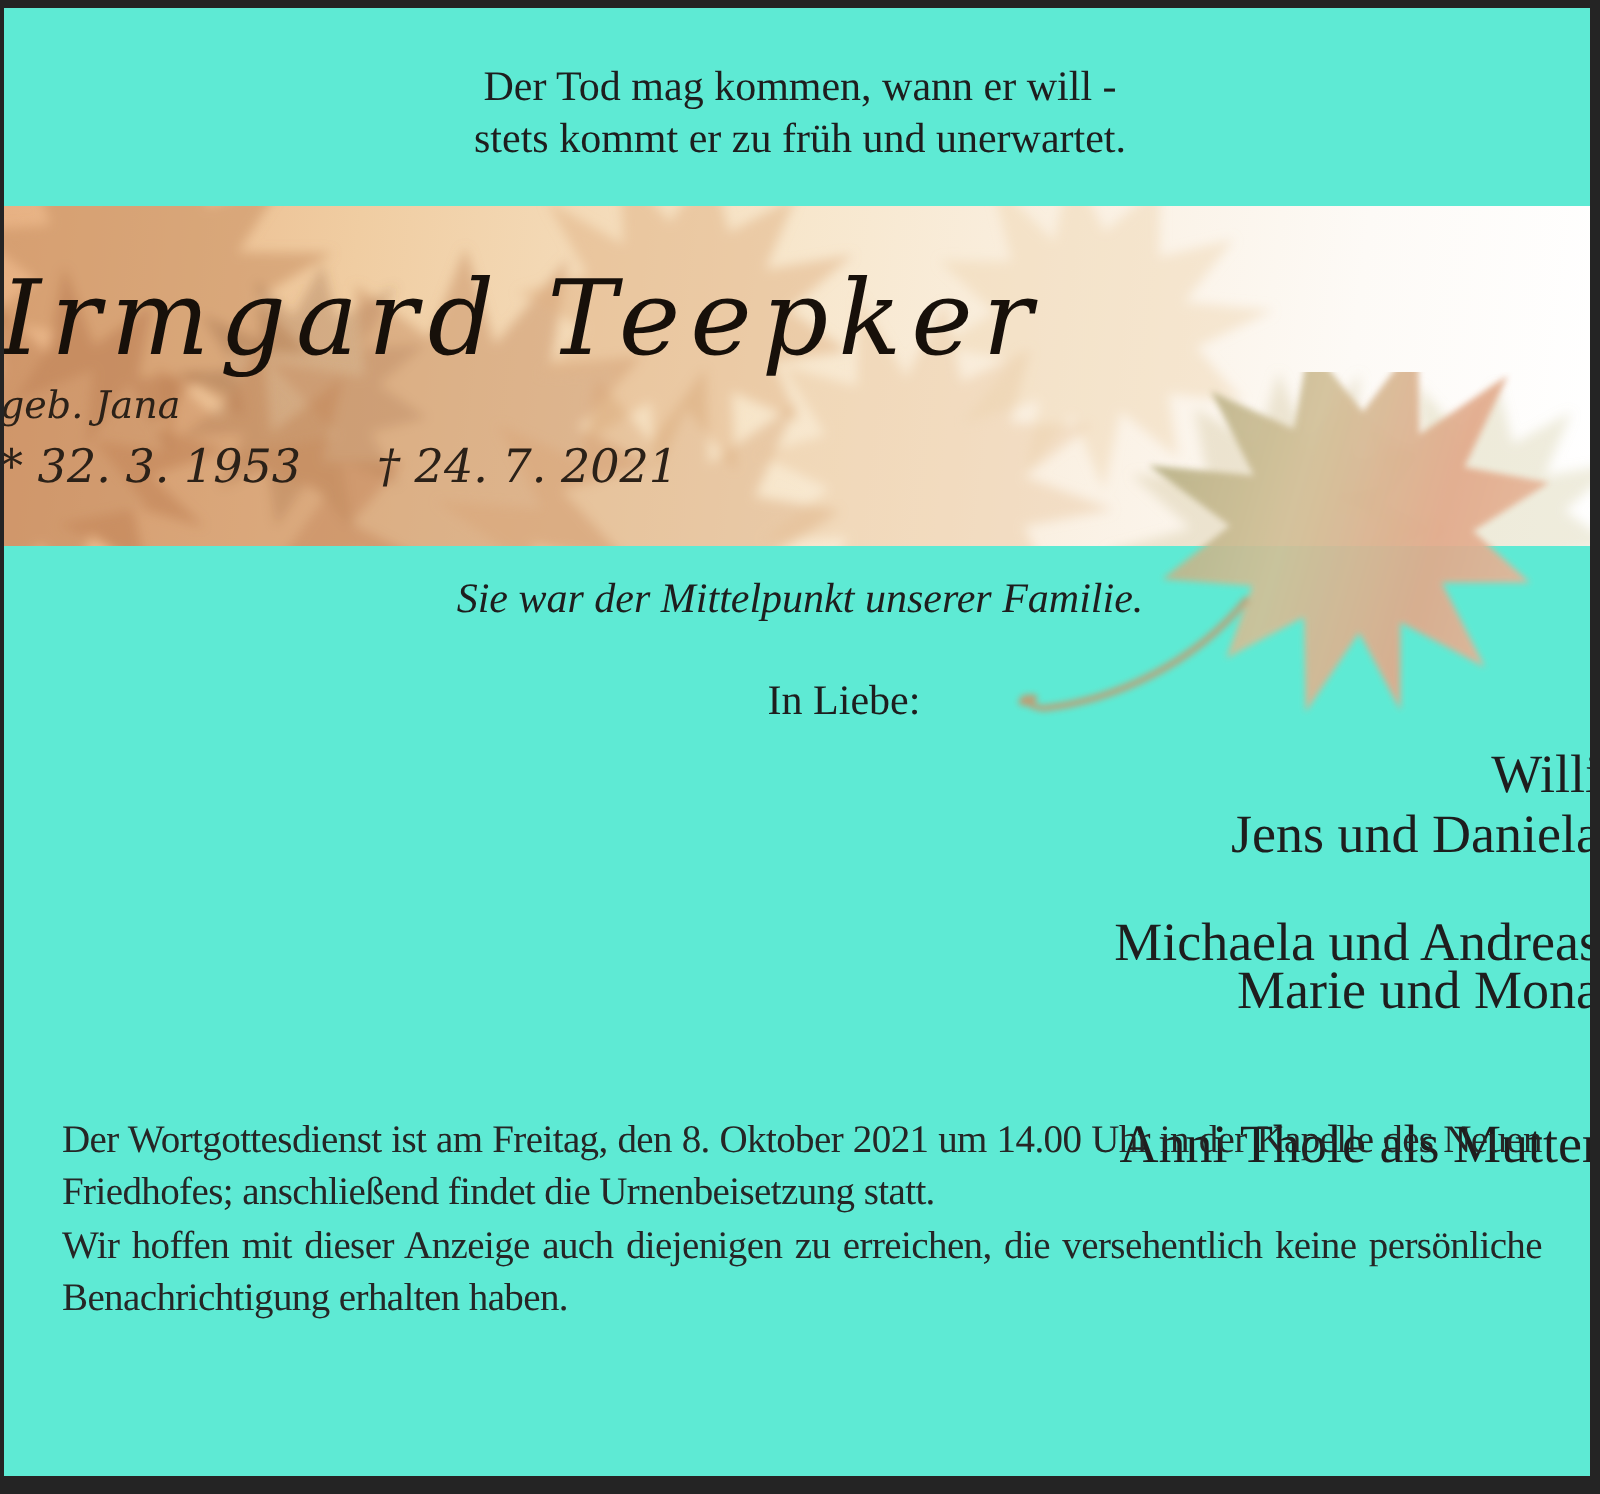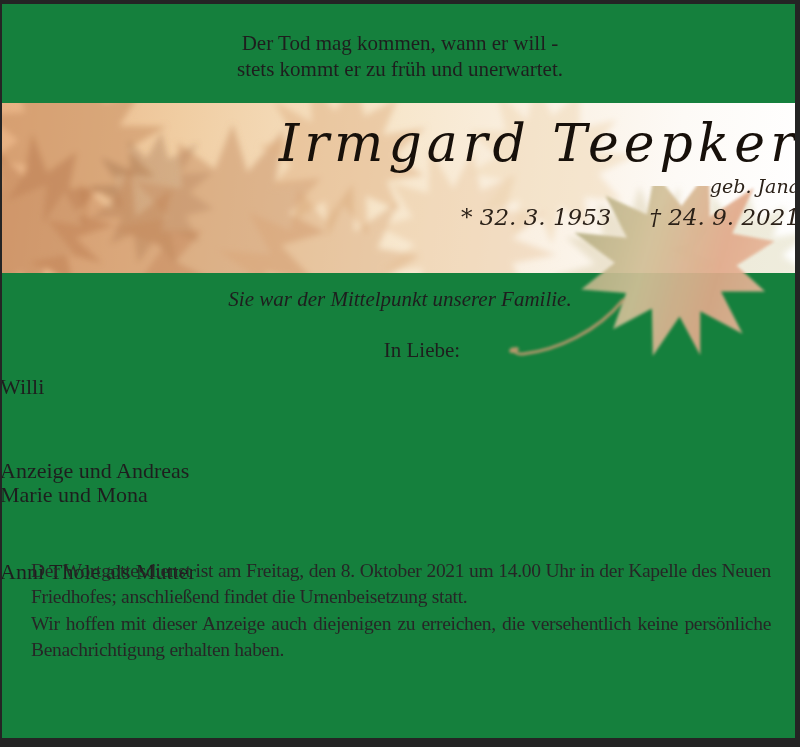--- a/index.html
+++ b/index.html
@@ -1,20 +1,20 @@
 <!DOCTYPE html>
 <html><head>
 <meta charset="utf-8">
 <style>
   html, body { margin: 0; padding: 0; background: #ffffff; }
   .page {
     position: relative;
     width: 800px;
     height: 747px;
-    background: #15803d;
+    background: #5eead4;
     overflow: hidden;
     font-family: "Liberation Serif", serif;
     color: #222222;
   }
   
   .frame {
     position: absolute;
     inset: 0;
     border-style: solid;
     border-color: #242424;
@@ -35,22 +35,22 @@
     position: absolute;
     top: 103px; left: 2px; right: 5px; height: 170px;
     background: linear-gradient(97deg,
       #e7b183 0%, #f0cda2 22%, #f7e6cb 48%,
       #faf0e2 66%, #fdfaf6 84%, #ffffff 100%);
     overflow: hidden;
   }
   .banner svg { position: absolute; inset: 0; width: 100%; height: 100%; }
   .banner-text {
     position: absolute;
-    top: 101px; left: 0; width: 100%;
-    text-align: right;
+    top: 118px; left: 0; width: 100%;
+    text-align: left;
     z-index: 3;
     color: #1a120a;
   }
   .name {
     margin-top: 12px;
     font-family: "DejaVu Serif", serif;
     font-style: italic;
     font-size: 52px;
     line-height: 60px;
     letter-spacing: 5px;
@@ -88,21 +88,21 @@
     font-style: italic;
   }
   .salutation {
     position: absolute;
     top: 338px; left: 0; width: 100%;
     text-align: center;
     font-size: 21px;
     color: #1e1e1e;
     margin-left: 22px;
   }
-  .mourners { position: absolute; left: 0; width: 100%; text-align: left; font-size: 22px; line-height: 24px; color: #1e1e1e; }
+  .mourners { position: absolute; left: 0; width: 100%; text-align: right; font-size: 27px; line-height: 24px; color: #1e1e1e; }
   .mg1 { top: 375px; }
   .mg2 { top: 405px; }
   .mg3 { top: 459px; }
   .mg4 { top: 513px; margin-top: 47px; }
   .announcements {
     position: absolute;
     top: 558px; left: 31px; width: 740px;
     color: #262626;
   }
   .announcements p {
@@ -164,35 +164,36 @@
       <use href="#maple" transform="translate(172,76) rotate(-14) scale(1.78)" fill="url(#lg)"></use>
       <path d="M118 114 C 92 146, 52 164, 18 168 C 13 168.5, 9 166, 7 163" fill="none" stroke="#c59a70" stroke-width="3" stroke-linecap="round"></path>
       <ellipse cx="9" cy="164" rx="5" ry="2.6" fill="#c59a70" transform="rotate(-18 9 164)"></ellipse>
     </g>
   </svg>
 
   <div class="banner-text">
     <div class="name">Irmgard Teepker</div>
     <div class="maiden">geb. Jana</div>
     <div class="dates">
-      <span class="birth">* 32. 3. 1953</span><span class="death">† 24. 9. 2021</span>
+      <span class="birth">* 32. 3. 1953</span><span class="death">† 24. 7. 2021</span>
     </div>
   </div>
 
   <div class="tribute">Sie war der Mittelpunkt unserer Familie.</div>
 
   <div class="salutation">In Liebe:</div>
 
   <div class="mourners mg1">
     <div>Willi</div>
   </div>
   <div class="mourners mg2">
+    <div>Jens und Daniela</div>
   </div>
   <div class="mourners mg3">
-    <div>Anzeige und Andreas</div>
+    <div>Michaela und Andreas</div>
     <div>Marie und Mona</div>
   </div>
   <div class="mourners mg4">
     <div>Anni Thole als Mutter</div>
   </div>
 
   <div class="announcements">
     <p>Der Wortgottesdienst ist am Freitag, den 8. Oktober 2021 um 14.00 Uhr in der Kapelle des Neuen Friedhofes; anschließend findet die Urnenbeisetzung statt.</p>
     <p>Wir hoffen mit dieser Anzeige auch diejenigen zu erreichen, die versehentlich keine persönliche Benachrichtigung erhalten haben.</p>
   </div>

